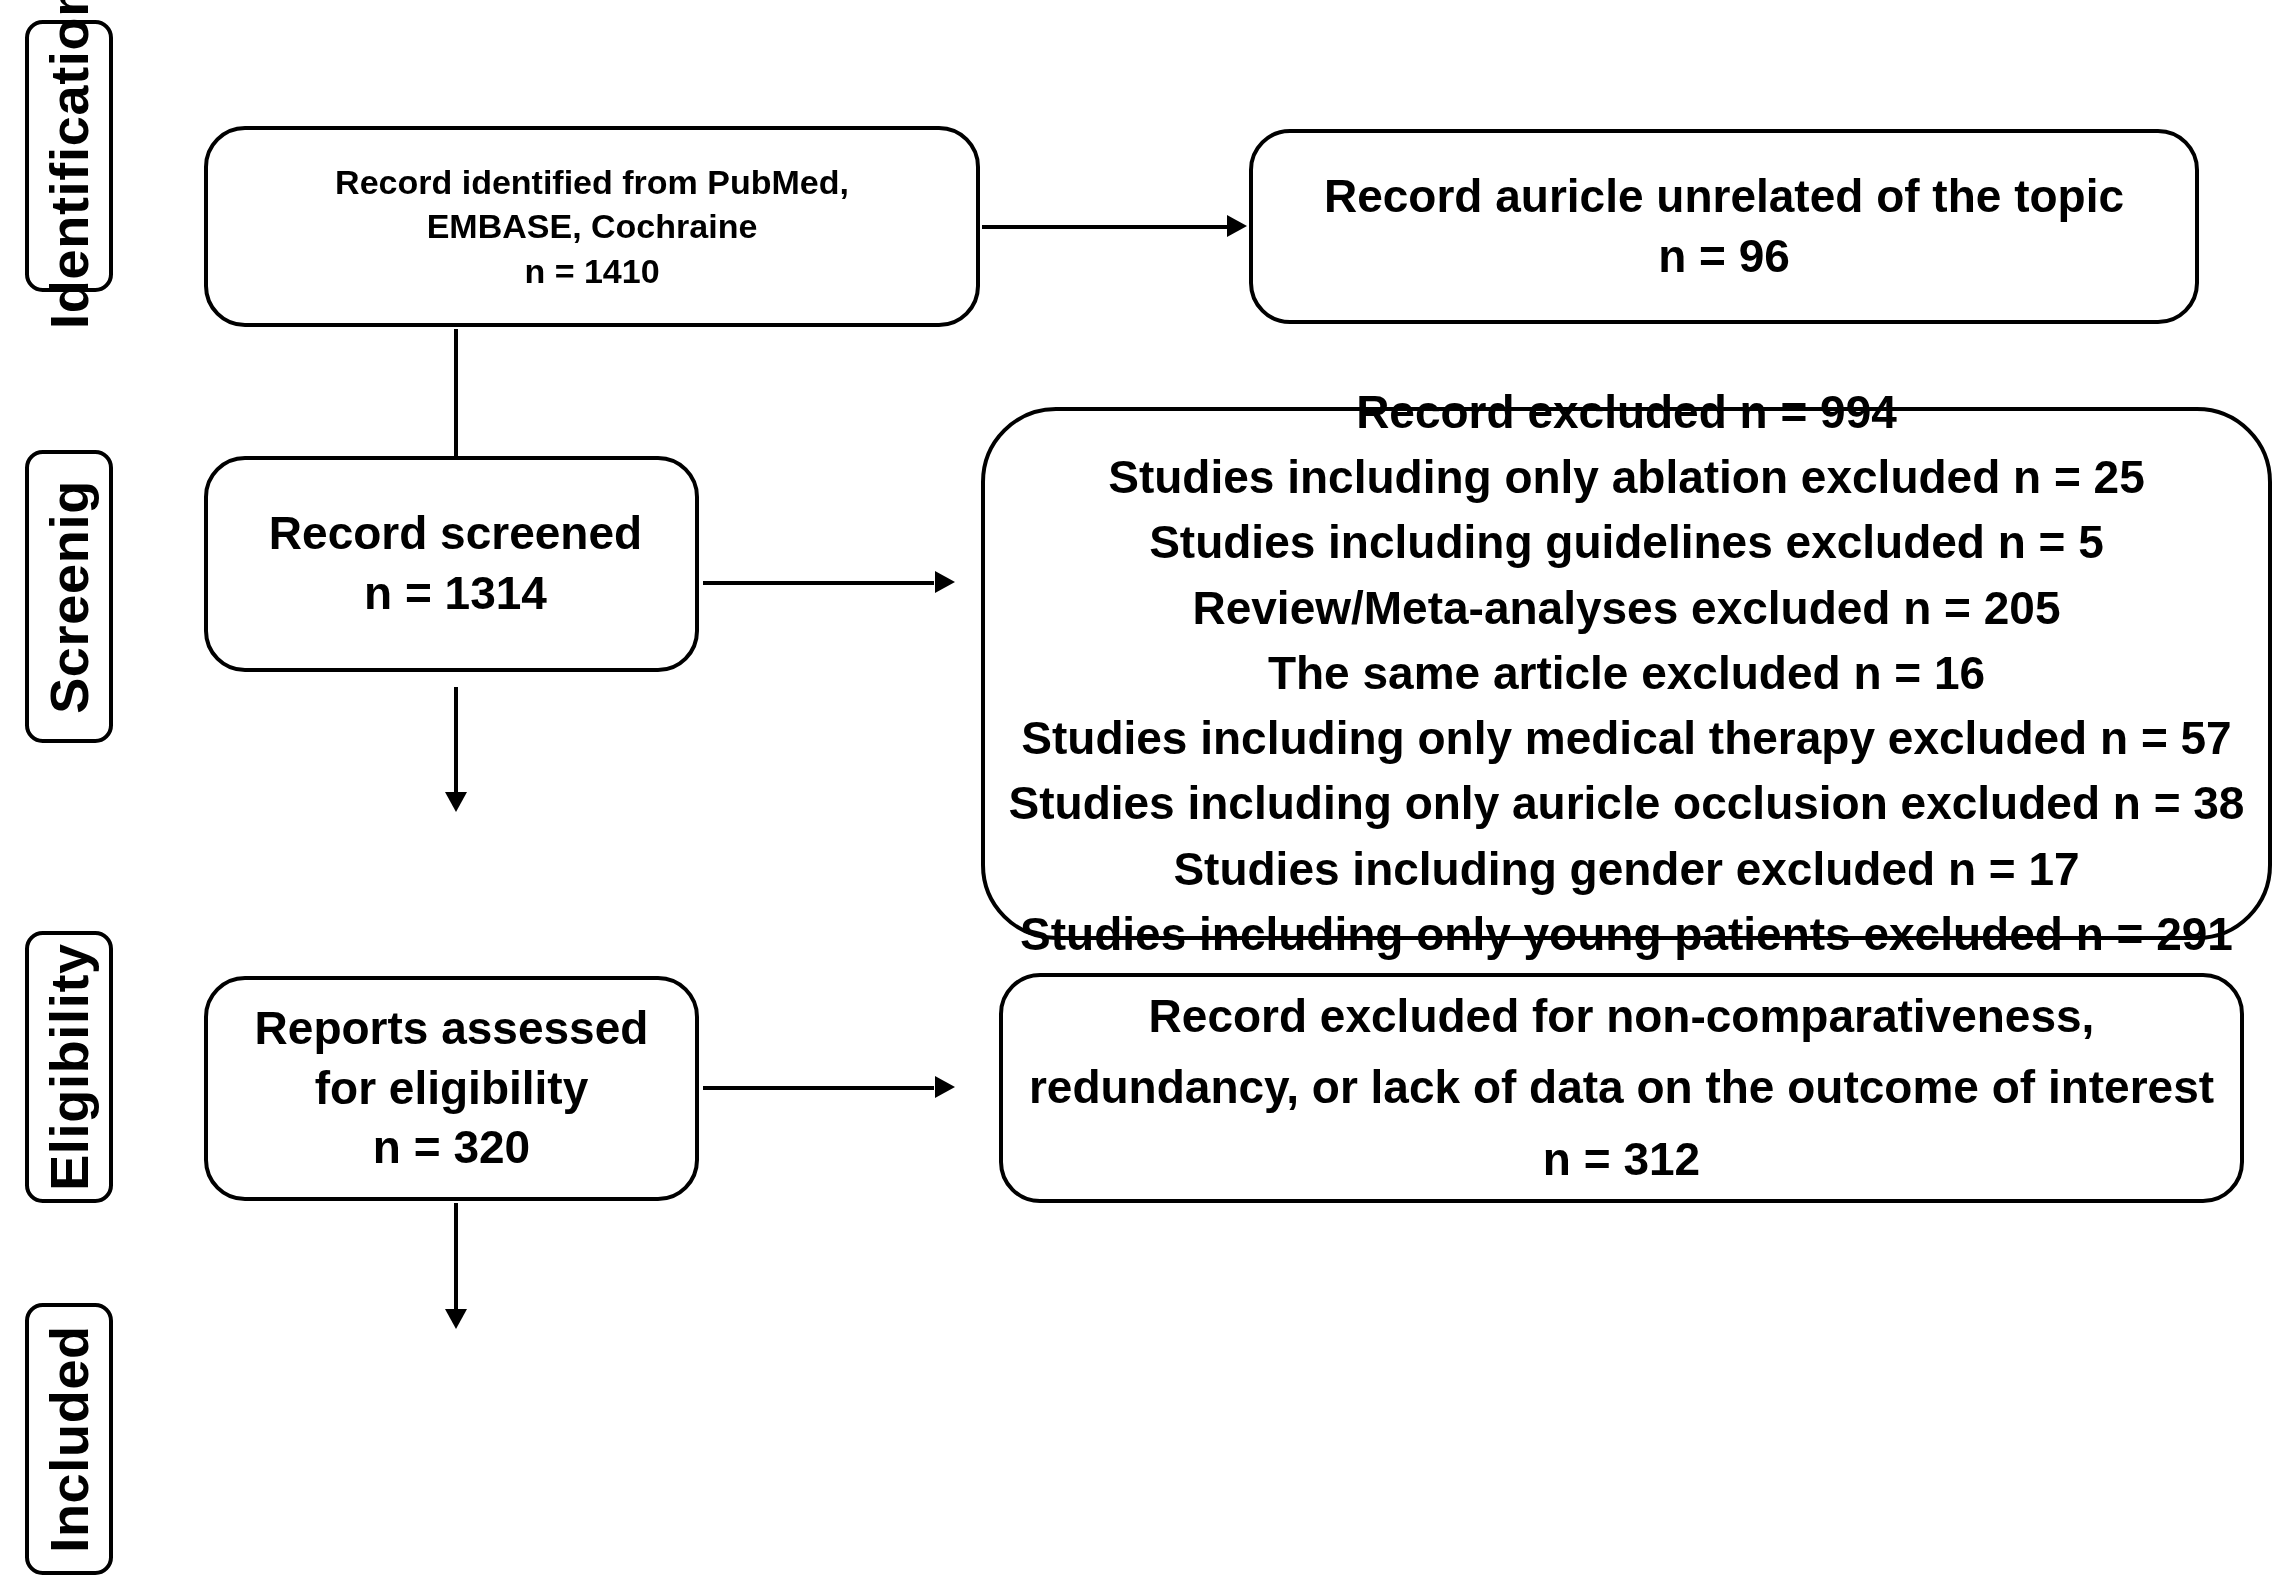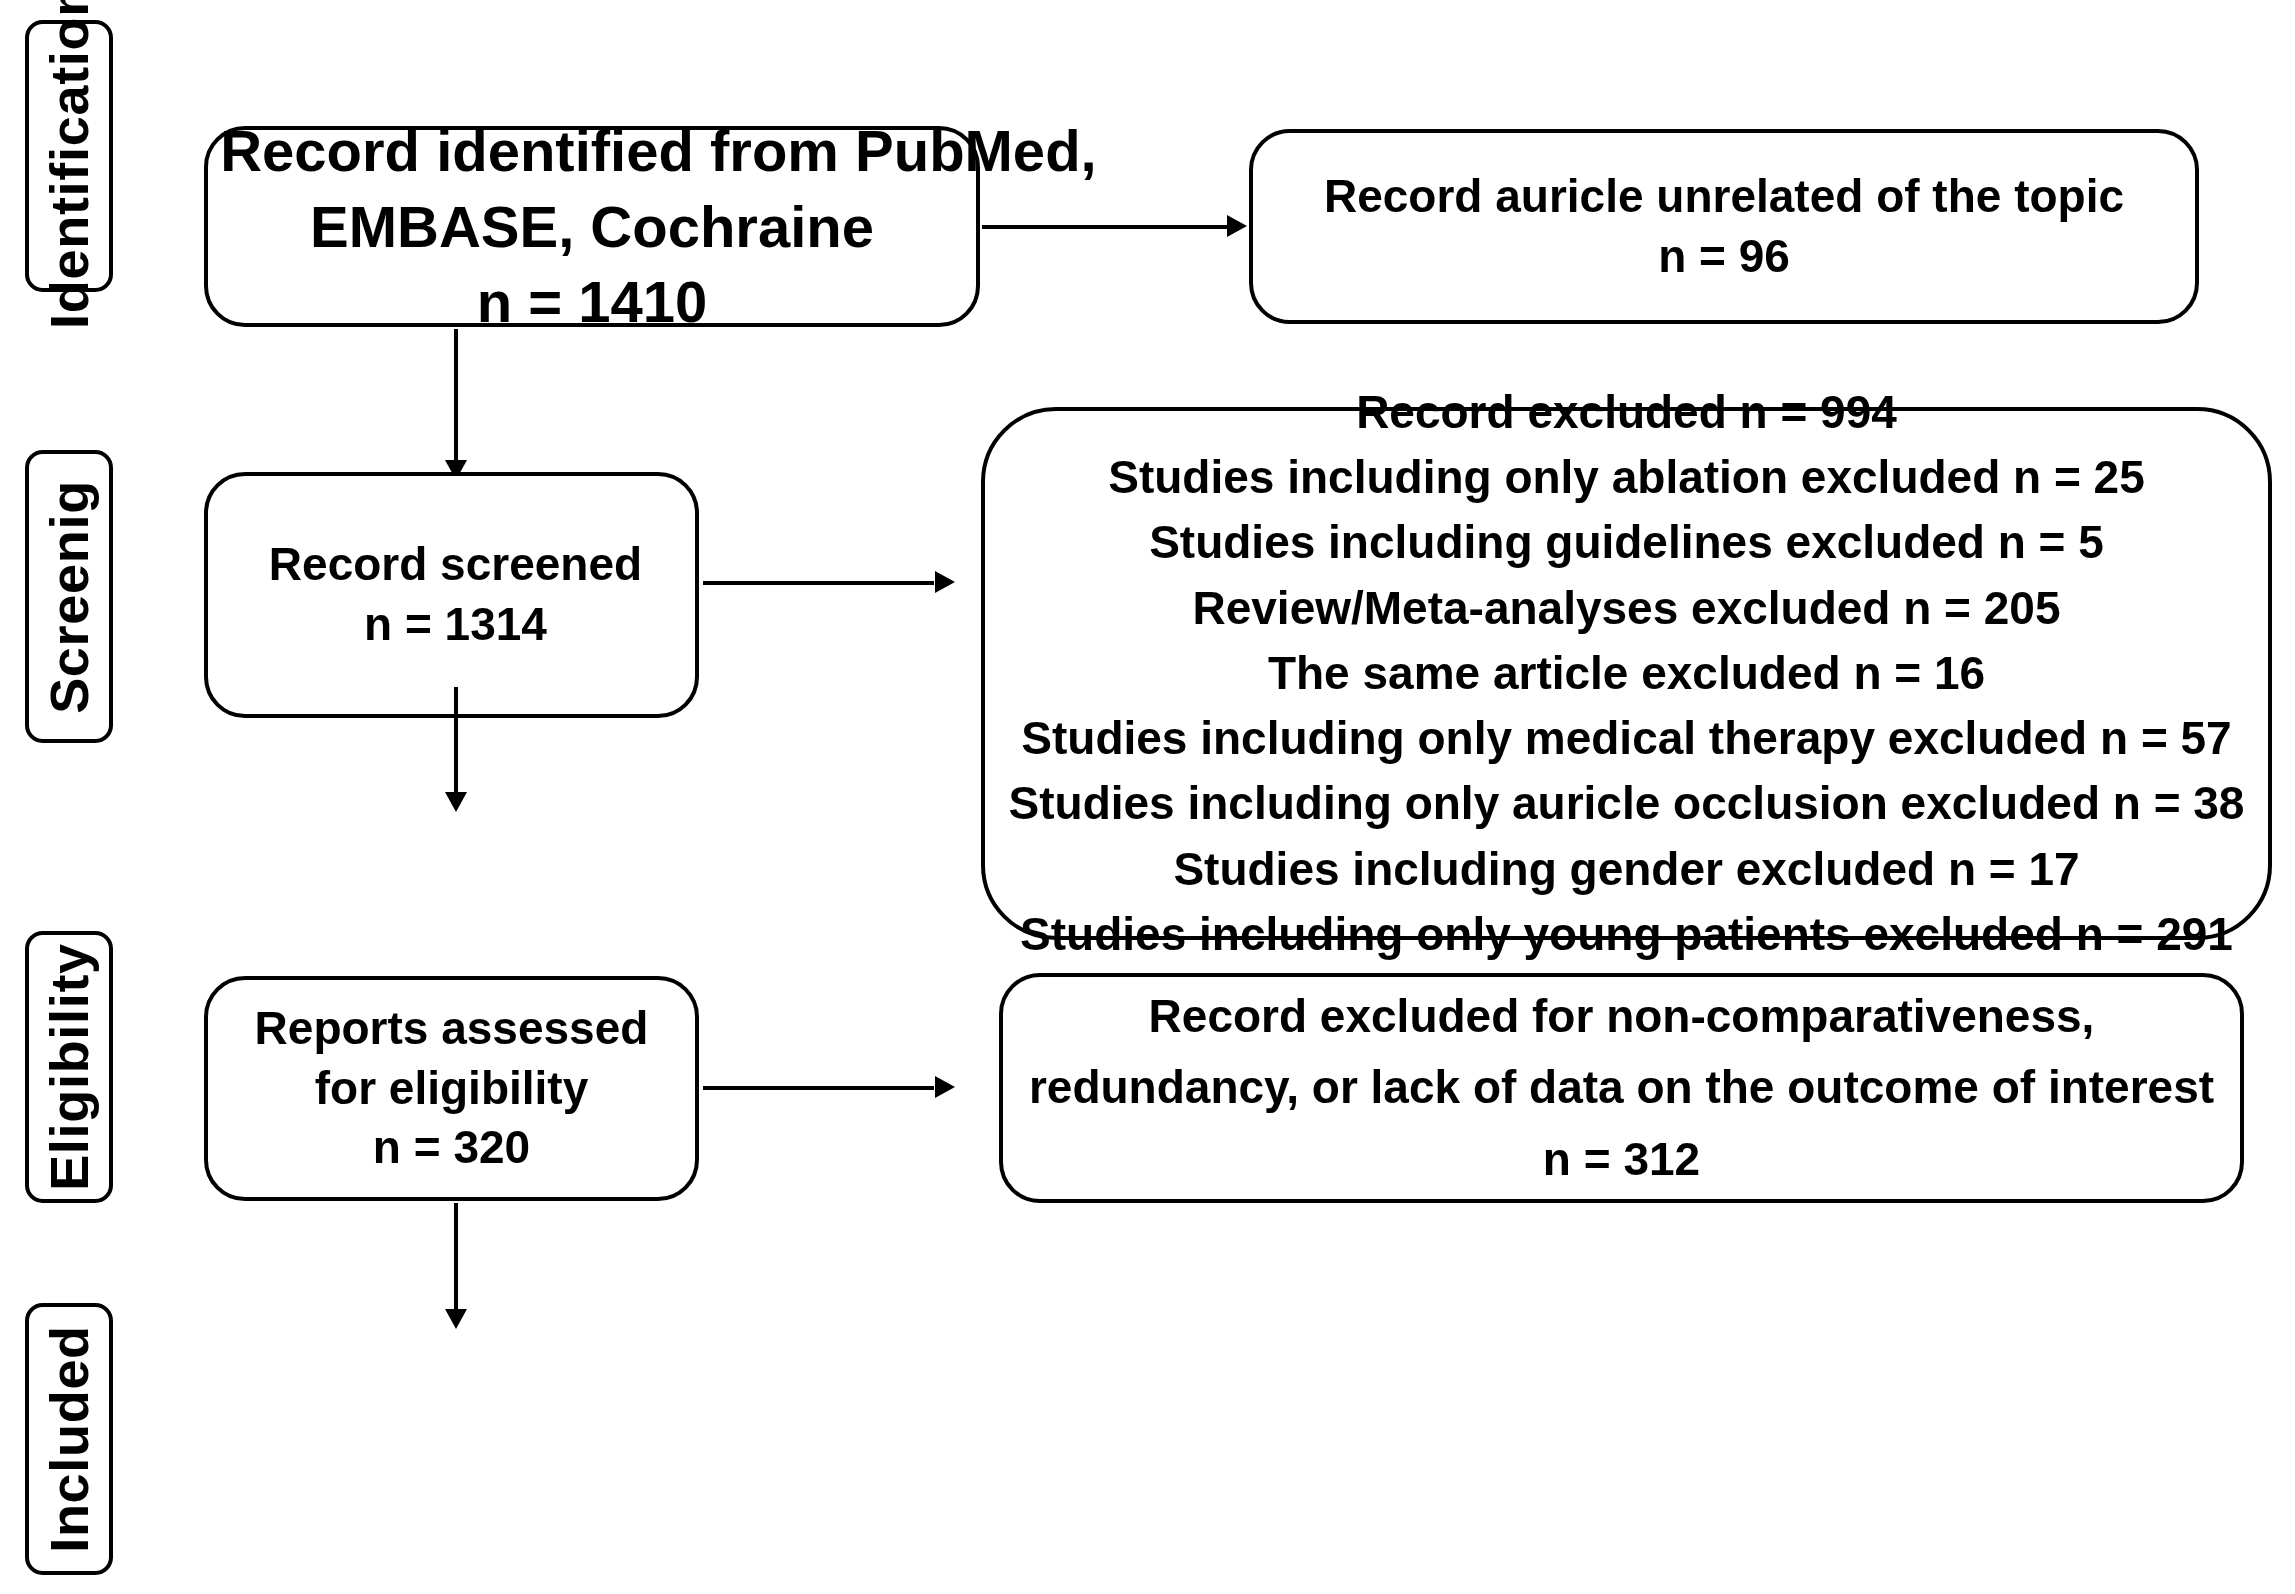--- a/index.html
+++ b/index.html
@@ -54,21 +54,21 @@
     font-weight: bold;
     line-height: 1.30;
   }
   .flow-box .lines {
     width: 100%;
     padding: 0 12.2px;
     box-sizing: border-box;
   }
   .flow-box .ln { display: block; white-space: nowrap; }
 
-  .box-identified   { font-size: 58px; }
+  .box-identified   { font-size: 34px; }
   .box-excluded-top { font-size: 46px; }
   .box-screened     { font-size: 46px; }
   .box-exclusions   { font-size: 46px; border-radius: 75px; line-height: 1.42; }
   .box-eligibility  { font-size: 46px; }
   .box-noncomp      { font-size: 46px; line-height: 1.55; justify-content: flex-end; }
   .box-included     { font-size: 46px; }
 
   
   .conn {
     position: absolute;
@@ -128,21 +128,21 @@
   <div class="flow-box box-excluded-top" style="left:1249px; top:129px; width:950px; height:195px;">
     <div class="lines">
       <span class="ln">Record auricle unrelated of the topic</span>
       <span class="ln">n = 96</span>
     </div>
   </div>
 
   <div class="conn conn-v" style="left:454px; top:329px; height:133px;"></div>
   <div class="arrowhead arrow-down" style="left:445px; top:460px;"></div>
 
-  <div class="flow-box box-screened" style="left:204px; top:472px; width:495px; height:246px;padding-left:8px;">
+  <div class="flow-box box-screened" style="left:204px; top:456px; width:495px; height:216px;padding-left:8px;">
     <div class="lines">
       <span class="ln">Record screened</span>
       <span class="ln">n = 1314</span>
     </div>
   </div>
 
   <div class="conn conn-h" style="left:703px; top:581px; width:231px;"></div>
   <div class="arrowhead arrow-right" style="left:935px; top:571px;"></div>
 
   <div class="flow-box box-exclusions" style="left:981px; top:407px; width:1291px; height:533px;justify-content:flex-end;">

